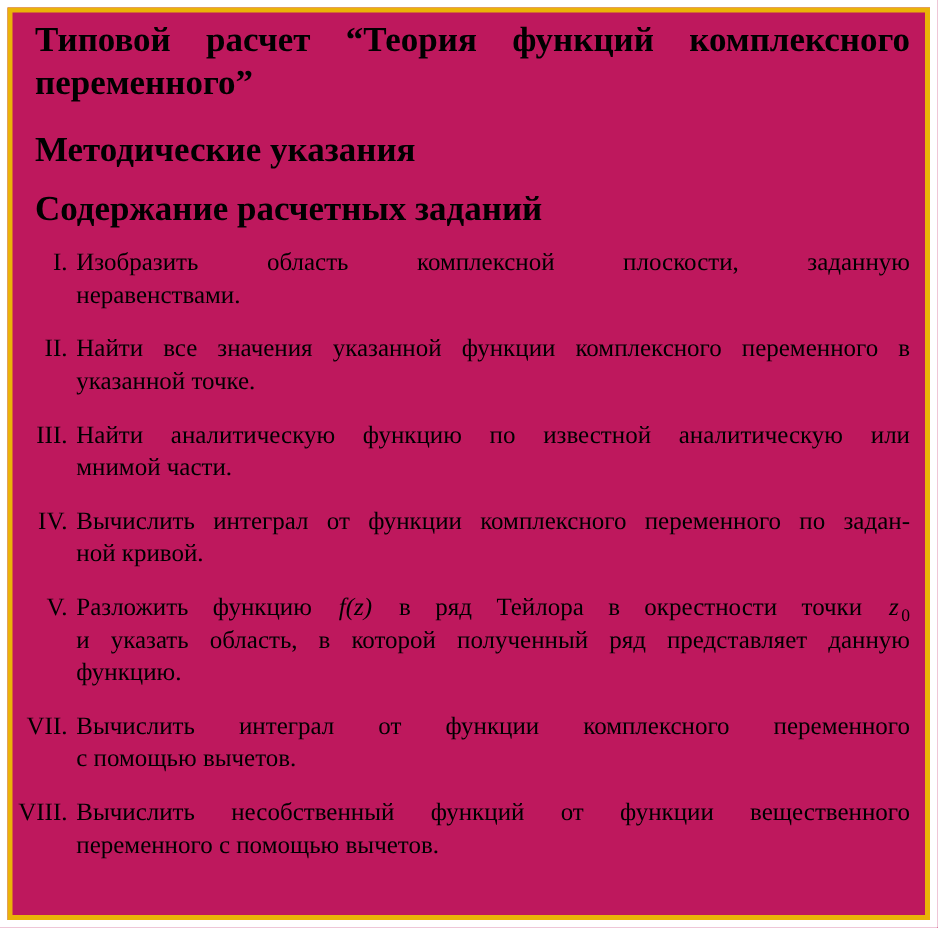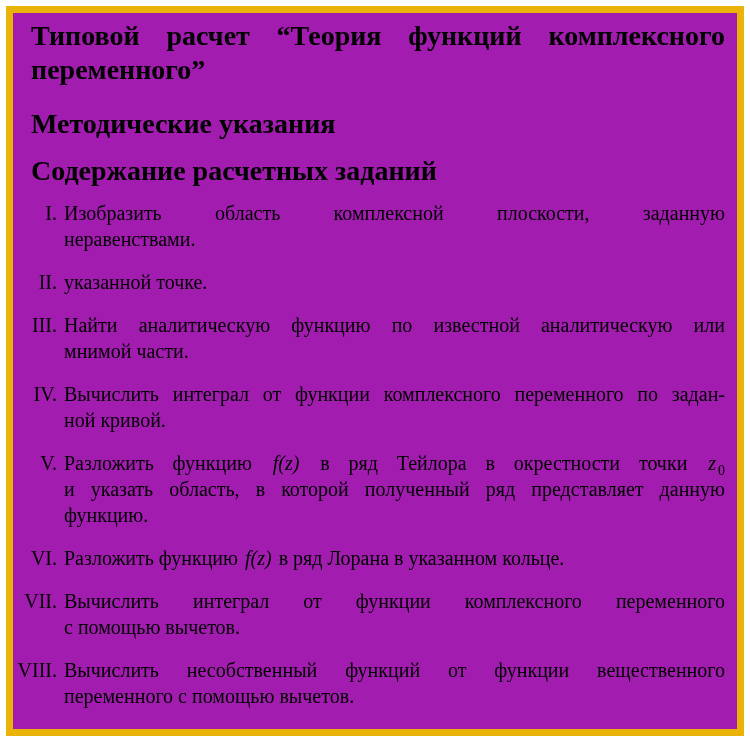--- a/index.html
+++ b/index.html
@@ -10,25 +10,25 @@
     background: #ffffff;
     font-family: "Liberation Serif", "DejaVu Serif", serif;
     color: #000000;
   }
   .frame {
     position: absolute;
     left: 6px;
     top: 6px;
     right: 6px;
     bottom: 6px;
-    border: 7px solid #eab308;
+    border: 4px solid #eab308;
     box-sizing: border-box;
     padding: 6px 12px 0 18px;
     overflow: hidden;
-    background: #a21caf;
+    background: #be185d;
   }
   .title {
     font-weight: bold;
     font-size: 28px;
     line-height: 34px;
   }
   .just {
     text-align: justify;
     text-align-last: justify;
   }
@@ -90,20 +90,21 @@
     <div class="task-num">I.</div>
     <div class="task-body">
           <div class="line just"><span>Изобразить область комплексной плоскости, заданную</span></div>
           <div class="line"><span>неравенствами.</span></div>
         </div>
   </div>
 
   <div class="task-item">
     <div class="task-num">II.</div>
     <div class="task-body">
+          <div class="line just"><span>Найти все значения указанной функции комплексного переменного в</span></div>
           <div class="line"><span>указанной точке.</span></div>
         </div>
   </div>
 
   <div class="task-item">
     <div class="task-num">III.</div>
     <div class="task-body">
           <div class="line just"><span>Найти аналитическую функцию по известной аналитическую или</span></div>
           <div class="line"><span>мнимой части.</span></div>
         </div>
@@ -119,26 +120,20 @@
 
   <div class="task-item">
     <div class="task-num">V.</div>
     <div class="task-body">
           <div class="line just"><span>Разложить функцию </span><span class="math">f(z)</span><span> в ряд Тейлора в окрестности точки </span><span class="math">z</span><sub class="msub">0</sub></div>
           <div class="line just"><span>и указать область, в которой полученный ряд представляет данную</span></div>
           <div class="line"><span>функцию.</span></div>
         </div>
   </div>
 
-  <div class="task-item">
-    <div class="task-num">VI.</div>
-    <div class="task-body">
-          <div class="line"><span>Разложить функцию </span><span class="math">f(z)</span><span> в ряд Лорана в указанном кольце.</span></div>
-        </div>
-  </div>
 
   <div class="task-item">
     <div class="task-num">VII.</div>
     <div class="task-body">
           <div class="line just"><span>Вычислить интеграл от функции комплексного переменного</span></div>
           <div class="line"><span>с помощью вычетов.</span></div>
         </div>
   </div>
 
   <div class="task-item">

